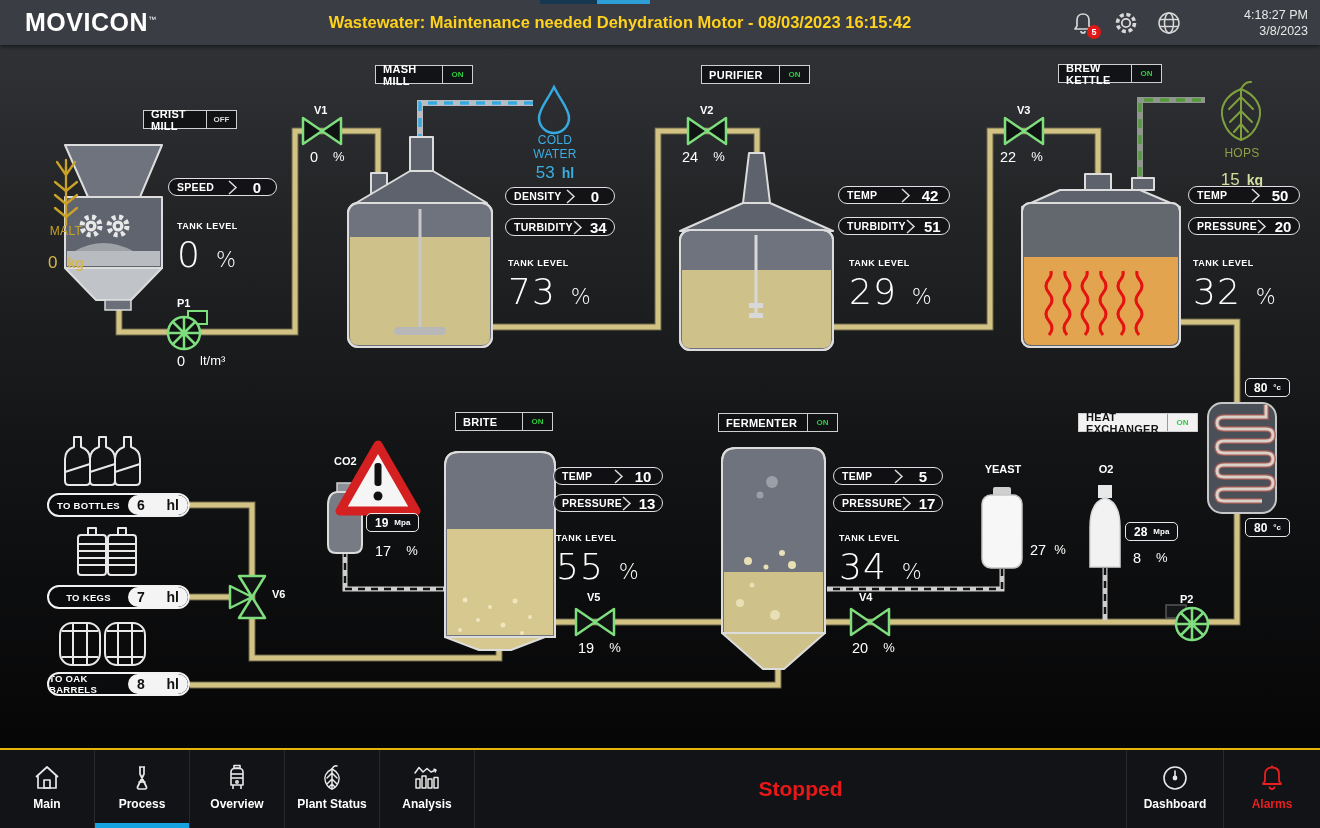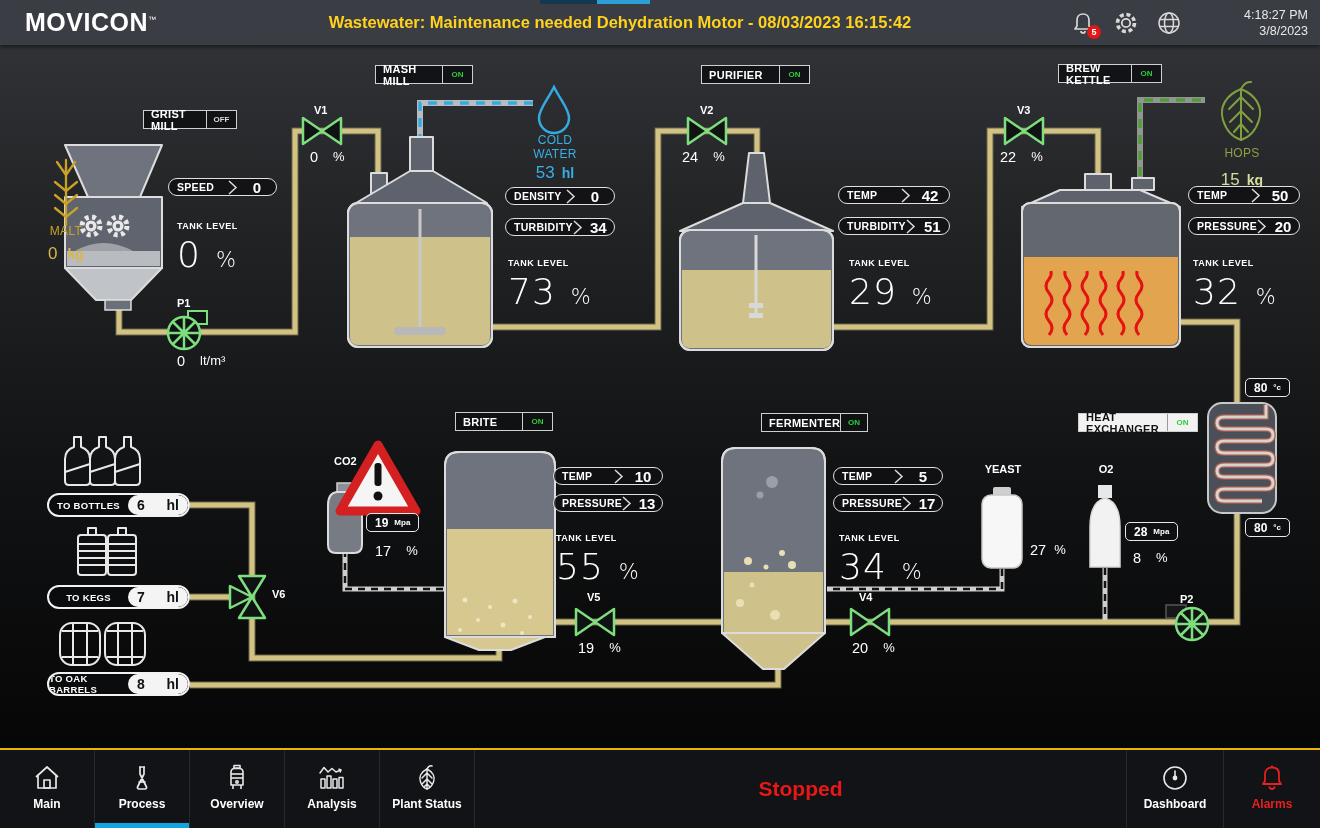--- a/index.html
+++ b/index.html
@@ -70,21 +70,21 @@
   .out-val { width: 60px; background: #f4f4f4; border-radius: 10px; color: #111; display: flex; align-items: center; justify-content: space-between; padding: 0 9px; font-size: 14px; font-weight: bold; }
 
   .cw-txt { color: #3aaee4; text-align: center; }
   .cw-l { font-size: 12px; font-weight: normal; letter-spacing: .3px; }
   .cw-v { font-size: 17px; margin-top: 2px; }
   .cw-v .u { font-size: 14px; font-weight: bold; margin-left: 7px; }
   .hops-txt { color: #8f9f45; text-align: center; }
   .hops-v { color: #d3de9f; font-size: 17px; margin-top: 10px; }
   .hops-v .u { font-size: 14px; font-weight: bold; margin-left: 7px; }
   .malt-txt { color: #c9a227; text-align: center; }
-  .malt-v { color: #d9b64a; font-size: 17px; margin-top: 6px; }
+  .malt-v { color: #d9b64a; font-size: 17px; margin-top: 15px; }
   .malt-v .u { font-size: 14px; font-weight: bold; margin-left: 10px; }
 
   
   .nav { position: relative; height: 80px; background: #121316; display: flex; z-index: 20; border-top: 2px solid #eab308; }
   .nav-tab { width: 95px; border-right: 1px solid #27292d; display: flex; flex-direction: column; align-items: center; padding-top: 13px; cursor: pointer; position: relative; }
   .nav-tab svg { width: 30px; height: 30px; }
   .nav-label { margin-top: 4px; color: #fff; font-size: 12px; font-weight: bold; }
   .tab-underline { position: absolute; bottom: 0; left: 0; right: 0; height: 5px; background: #14a3e0; }
   .nav-spacer { flex: 1; display: flex; align-items: center; justify-content: center; }
   .status-stopped { color: #e81818; font-size: 21px; font-weight: bold; }
@@ -532,21 +532,21 @@
     <div class="abs" style="left:556px;top:488px">
       <div class="lvl-label">TANK LEVEL</div>
       <div class="lvl-value"><span>55</span><span class="lvl-pct">%</span></div>
     </div>
     <div class="tag abs" style="left:587px;top:546px">V5</div>
     <div class="pct abs" style="left:578px;top:595px">
       <span>19</span>
         <span class="u">%</span>
     </div>
 
-    <div class="eqbox abs" style="left:761px;top:368px;width:107px">
+    <div class="eqbox abs" style="left:718px;top:368px;width:120px">
       <span class="eq-name">FERMENTER</span>
       <span class="eq-state st-on">ON</span>
     </div>
     <div class="field abs" style="left:833px;top:422px;width:110px">
       <span class="f-label">TEMP</span>
       <svg class="f-chev" viewBox="0 0 10 15">
           <polyline points="1,1 8,7.5 1,14" fill="none" stroke="#dcdcdc" stroke-width="1.5"></polyline>
         </svg>
       <span class="f-value">5</span>
     </div>
@@ -627,38 +627,38 @@
         <path d="M9,9 q0,-4 6,-4 q6,0 6,4 v13 h-12 Z"></path>
         <line x1="9" y1="11" x2="21" y2="11"></line>
           <line x1="9" y1="15" x2="21" y2="15"></line>
         <line x1="11" y1="22" x2="11" y2="26"></line>
           <line x1="19" y1="22" x2="19" y2="26"></line>
         <circle cx="15" cy="19" r="1.2"></circle>
       </svg>
       <div class="nav-label">Overview</div>
     </div>
     <div class="nav-tab">
+      <svg viewBox="0 0 30 30" fill="none" stroke="#e8e8e8" stroke-width="1.5" stroke-linecap="round">
+        <path d="M15,6 q2,-4 5,-3"></path>
+        <path d="M15,6 C9,9 6.5,14 8.5,19 C10.5,24 13,25.5 15,26 C17,25.5 19.5,24 21.5,19 C23.5,14 21,9 15,6 Z"></path>
+        <path d="M15,6 V26 M15,10 L10,15 M15,10 L20,15 M15,16 L10.5,20.5 M15,16 L19.5,20.5 M15,21 L12,24 M15,21 L18,24"></path>
+      </svg>
+      <div class="nav-label">Plant Status</div>
+    </div>
+    <div class="nav-tab">
       <svg viewBox="0 0 30 30" fill="none" stroke="#e8e8e8" stroke-width="1.5" stroke-linejoin="round">
         <path d="M3,10 L7,4.5 L11,9 L15,5.5 L19,9 L24,7" stroke-linecap="round"></path>
         <path d="M24,7 l-2.5,-1 M24,7 l-1,2.5"></path>
         <rect x="4" y="16" width="4" height="9"></rect>
           <rect x="10" y="13" width="4" height="12"></rect>
         <rect x="16" y="16" width="4" height="9"></rect>
           <rect x="22" y="14.5" width="4" height="10.5"></rect>
       </svg>
       <div class="nav-label">Analysis</div>
     </div>
-    <div class="nav-tab">
-      <svg viewBox="0 0 30 30" fill="none" stroke="#e8e8e8" stroke-width="1.5" stroke-linecap="round">
-        <path d="M15,6 q2,-4 5,-3"></path>
-        <path d="M15,6 C9,9 6.5,14 8.5,19 C10.5,24 13,25.5 15,26 C17,25.5 19.5,24 21.5,19 C23.5,14 21,9 15,6 Z"></path>
-        <path d="M15,6 V26 M15,10 L10,15 M15,10 L20,15 M15,16 L10.5,20.5 M15,16 L19.5,20.5 M15,21 L12,24 M15,21 L18,24"></path>
-      </svg>
-      <div class="nav-label">Plant Status</div>
-    </div>
     <div class="nav-spacer">
       <span class="status-stopped">Stopped</span>
     </div>
     <div class="nav-right">
       <svg viewBox="0 0 30 30" fill="none" stroke="#e8e8e8" stroke-width="1.6">
         <circle cx="15" cy="15" r="11"></circle>
         <line x1="15" y1="15" x2="15" y2="8" stroke-linecap="round"></line>
         <circle cx="15" cy="15" r="1.6" fill="#e8e8e8"></circle>
       </svg>
       <div class="nav-label">Dashboard</div>

